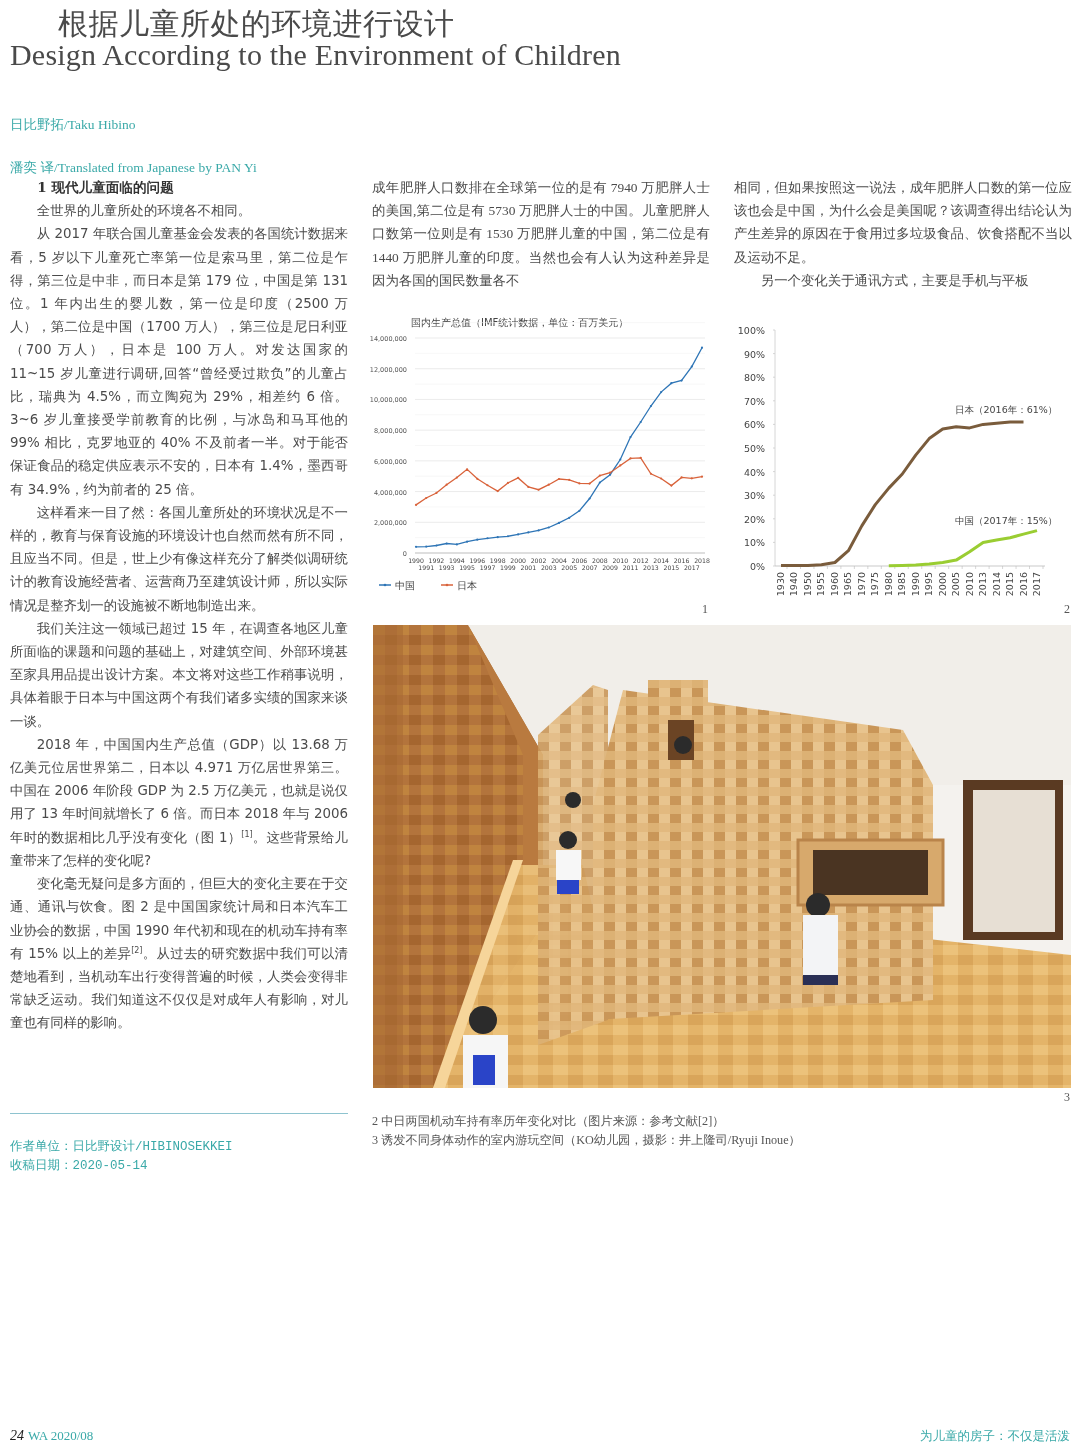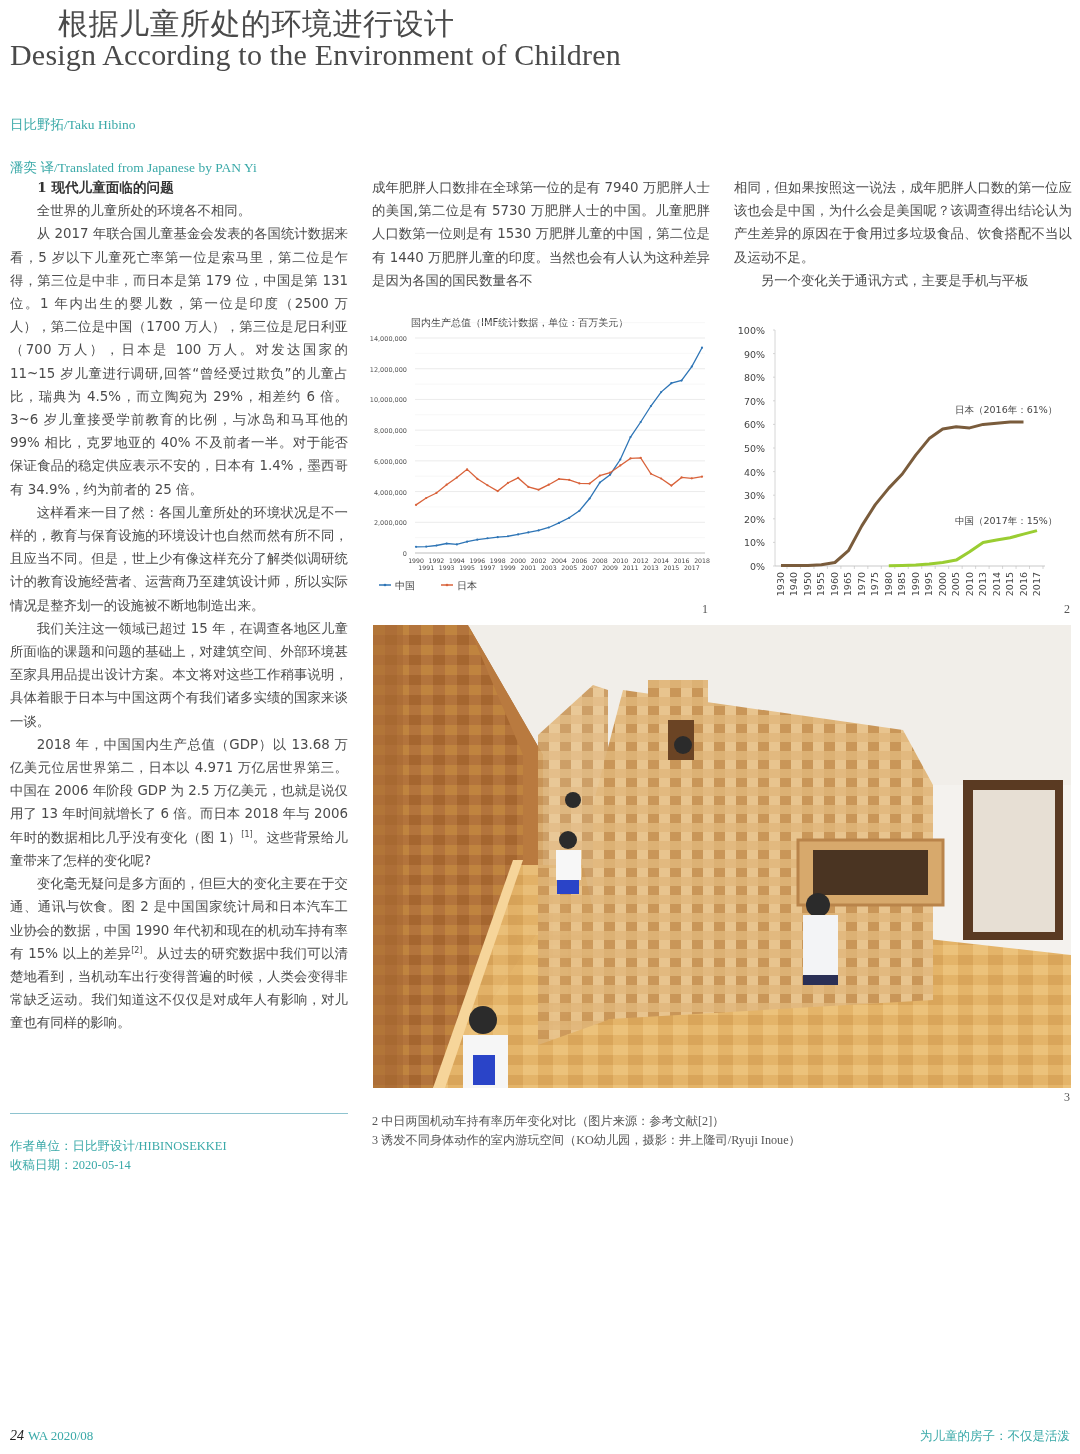--- a/index.html
+++ b/index.html
@@ -7,26 +7,26 @@
   body { position: relative; font-family: "DejaVu Serif", serif; color: #444; }
   .abs { position: absolute; }
   .title-cn { left: 10px; top: 4px; font-family: "DejaVu Sans", sans-serif; font-size: 30px; color: #4a4a4a; font-weight: 300; letter-spacing: 0.5px; white-space: nowrap; margin-left: 48px; }
   .title-en { left: 10px; top: 38px; font-family: "Liberation Serif", serif; font-size: 30px; color: #4a4a4a; white-space: nowrap; letter-spacing: 0.2px; }
   .byline { left: 10px; font-family: "Liberation Serif", serif; font-size: 13.5px; color: #3aa9a8; white-space: nowrap; }
   .col { font-family: "DejaVu Sans", sans-serif; font-size: 13.4px; line-height: 23.2px; color: #4a4a4a; text-align: justify; }
   .col p { text-indent: 2em; }
   .col p.noind { text-indent: 0; }
   .col h3 { font-family: "DejaVu Serif", serif; font-weight: bold; font-size: 13.6px; text-indent: 2em; color: #333; }
   .col1 { left: 10px; top: 176px; width: 338px; }
-  .col2 { left: 372px; top: 176px; width: 338px; }
+  .col2 { left: 372px; top: 176px; width: 338px; font-family: Liberation Serif, serif; }
   .col3 { left: 734px; top: 176px; width: 338px; }
   .ital { font-family: "DejaVu Serif", serif; font-style: italic; }
   sup { font-size: 8px; vertical-align: super; line-height: 0; }
   .rule { left: 10px; top: 1113px; width: 338px; height: 1px; background: #8ec3cf; }
-  .meta { left: 10px; font-family: Liberation Serif, serif; font-size: 12.5px; color: #3aa9a8; white-space: nowrap; }
+  .meta { left: 10px; font-family: Liberation Mono, monospace; font-size: 12.5px; color: #3aa9a8; white-space: nowrap; }
   .fignum { font-family: "Liberation Serif", serif; font-size: 12px; color: #555; }
   .captions { left: 372px; top: 1112px; font-family: "Liberation Serif", serif; font-size: 12.2px; line-height: 19px; color: #555; white-space: nowrap; }
   .footer-left { left: 10px; top: 1428px; font-family: "Liberation Serif", serif; font-size: 13px; color: #3aa9a8; white-space: nowrap; }
   .footer-left .pg { color: #222; font-size: 14px; margin-right: 4px; font-style: italic; }
   .footer-right { right: 10px; top: 1428px; font-family: "DejaVu Sans", sans-serif; font-size: 12.5px; color: #3aa9a8; white-space: nowrap; }
   svg text { font-family: "DejaVu Sans", sans-serif; }
   .photo { left: 373px; top: 625px; width: 698px; height: 463px; overflow: hidden; background: #e9e3da; }
 </style>
 </head>
 <body>

